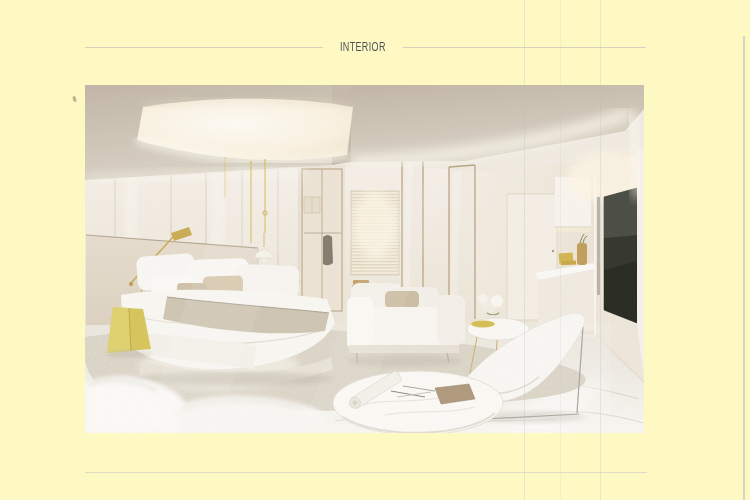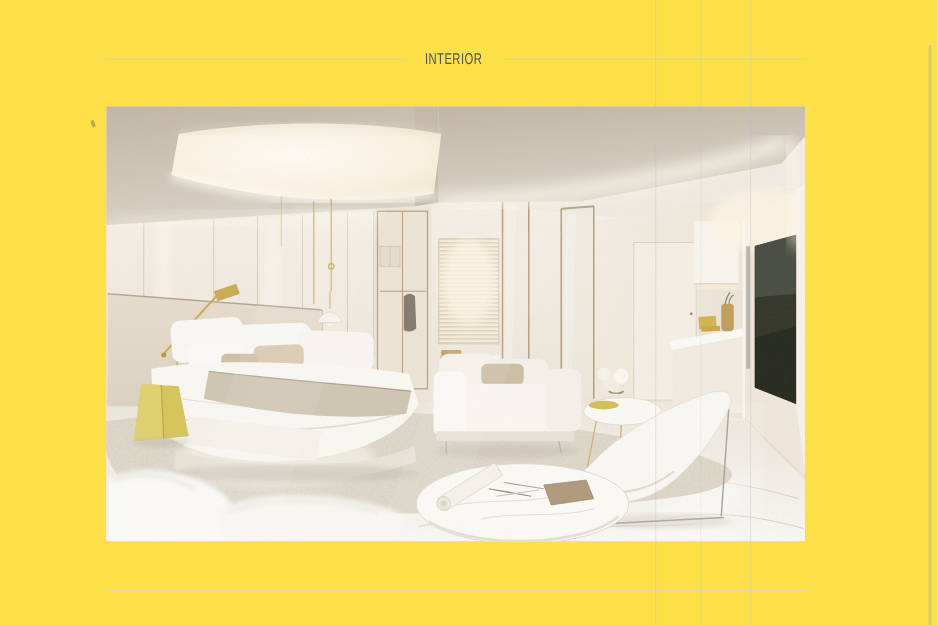--- a/index.html
+++ b/index.html
@@ -1,17 +1,17 @@
 <!DOCTYPE html>
 <html><head>
 <meta charset="utf-8">
 <style>
   html,body{margin:0;padding:0;background:#ffffff;}
   .paper{
-    position:relative;width:750px;height:500px;background:#fde047;overflow:hidden;
+    position:relative;width:750px;height:500px;background:#fef9c3;overflow:hidden;
     font-family:"Liberation Sans", sans-serif;
   }
   
   .hdr{position:absolute;left:85px;top:40px;width:561px;height:14px;display:flex;align-items:center;}
   .hdr .rule{height:1px;background:#d7d1bd;}
   .hdr .rule.l{width:238px;}
   .hdr .rule.r{flex:1;}
   .hdr .title{
     font-size:12.5px;letter-spacing:.5px;color:#4b525a;white-space:nowrap;
     transform:scaleX(.72);transform-origin:center;margin:0 8px;font-weight:400;

